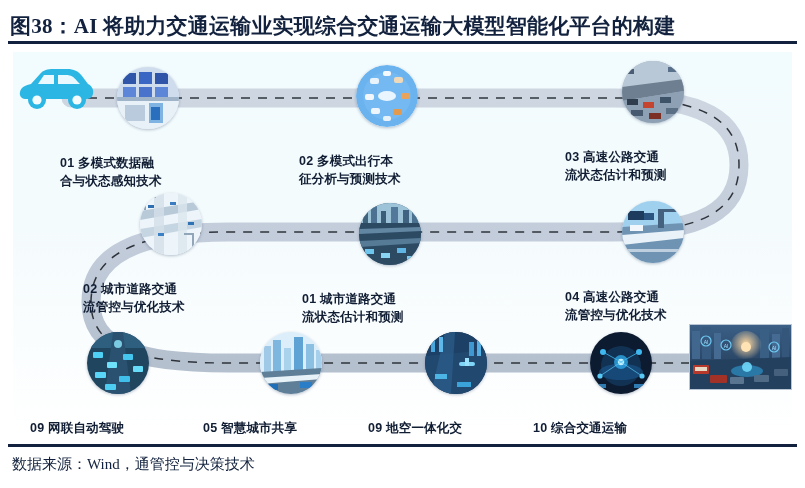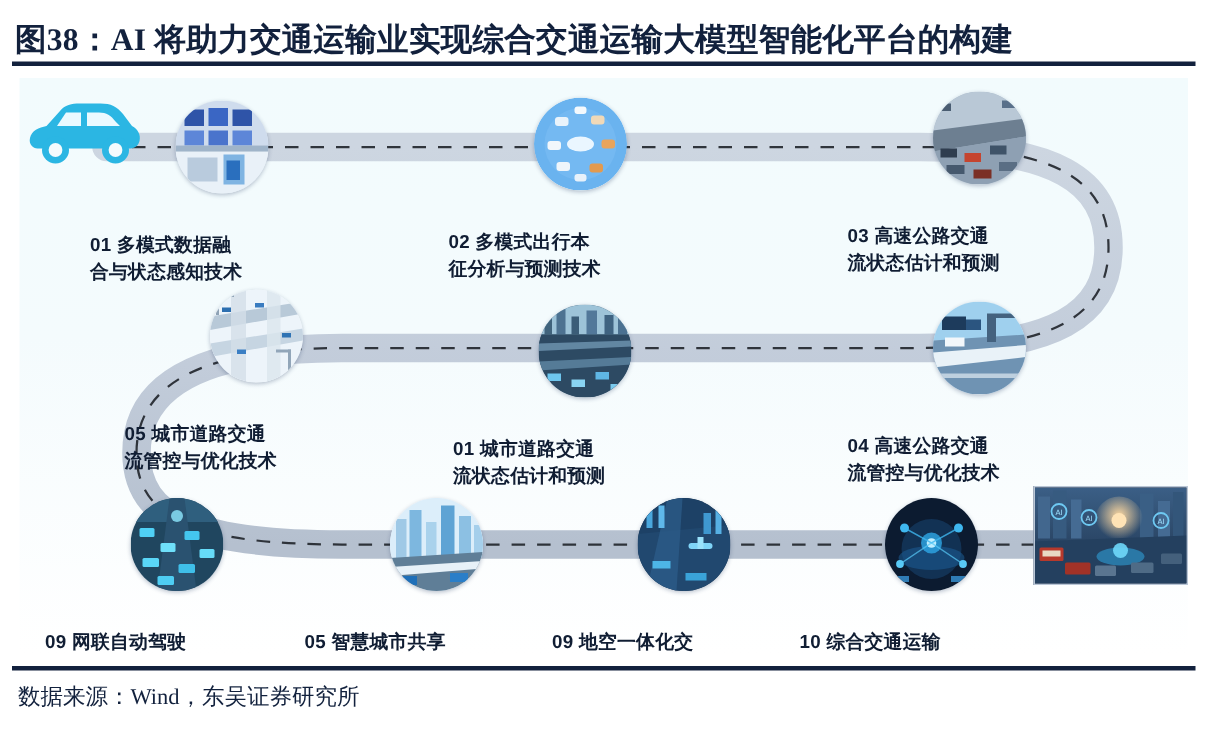--- a/index.html
+++ b/index.html
@@ -224,21 +224,21 @@
         <rect x="8" y="12" width="6" height="3" fill="#2d6fb0"></rect>
         <rect x="30" y="9" width="6" height="3" fill="#3a7cc0"></rect>
         <rect x="48" y="29" width="6" height="3" fill="#2f73b4"></rect>
         <rect x="18" y="40" width="6" height="3" fill="#3b7fc4"></rect>
         <rect x="4" y="3" width="2" height="14" fill="#8fa3b6"></rect>
         <rect x="4" y="3" width="12" height="2" fill="#8fa3b6"></rect>
         <rect x="52" y="40" width="2" height="16" fill="#92a6b9"></rect>
         <rect x="44" y="40" width="10" height="2" fill="#92a6b9"></rect>
       </svg>
     </div>
-    <div class="node-label">05 城市道路交通
+    <div class="node-label">02 城市道路交通
 流管控与优化技术</div>
   </div>
 
   <div class="node" style="left:105px;top:311px;">
     <div class="node-circle">
       <svg viewBox="0 0 62 62" xmlns="http://www.w3.org/2000/svg">
         <rect width="62" height="62" fill="#20465f"></rect>
         <rect x="0" y="0" width="62" height="16" fill="#2f5f7e"></rect>
         <path d="M26 0 L36 0 L44 62 L18 62 Z" fill="#2a5270"></path>
         <rect x="6" y="20" width="10" height="6" rx="1" fill="#4fd0f5"></rect>
@@ -355,13 +355,13 @@
       <circle cx="36" cy="20" r="5" fill="none" stroke="#6ec9f2" stroke-width="1.2"></circle>
       <text x="36" y="22.5" font-size="5" fill="#9fe0ff" text-anchor="middle" font-family="Liberation Sans, sans-serif">AI</text>
       <circle cx="84" cy="22" r="5" fill="none" stroke="#6ec9f2" stroke-width="1.2"></circle>
       <text x="84" y="24.5" font-size="5" fill="#9fe0ff" text-anchor="middle" font-family="Liberation Sans, sans-serif">AI</text>
     </svg>
   </div>
 
 </div>
 
 <div id="footer-rule"></div>
-<div id="source-note">数据来源：Wind，东吴证券研究所</div>
+<div id="source-note">数据来源：Wind，通管控与决策技术</div>
 
 </body></html>

